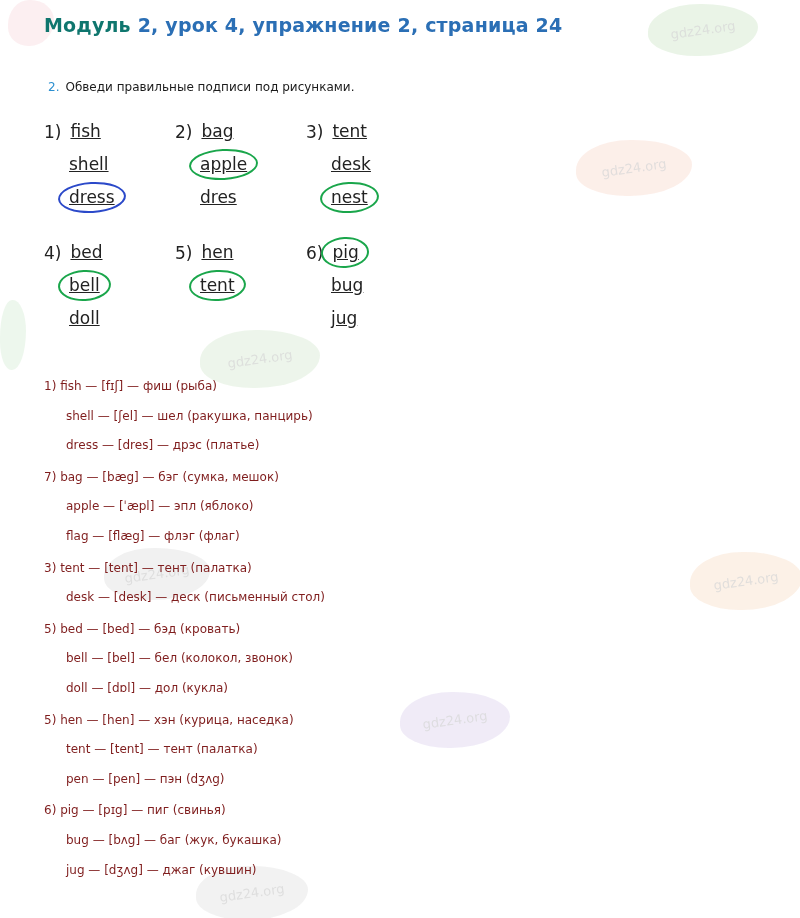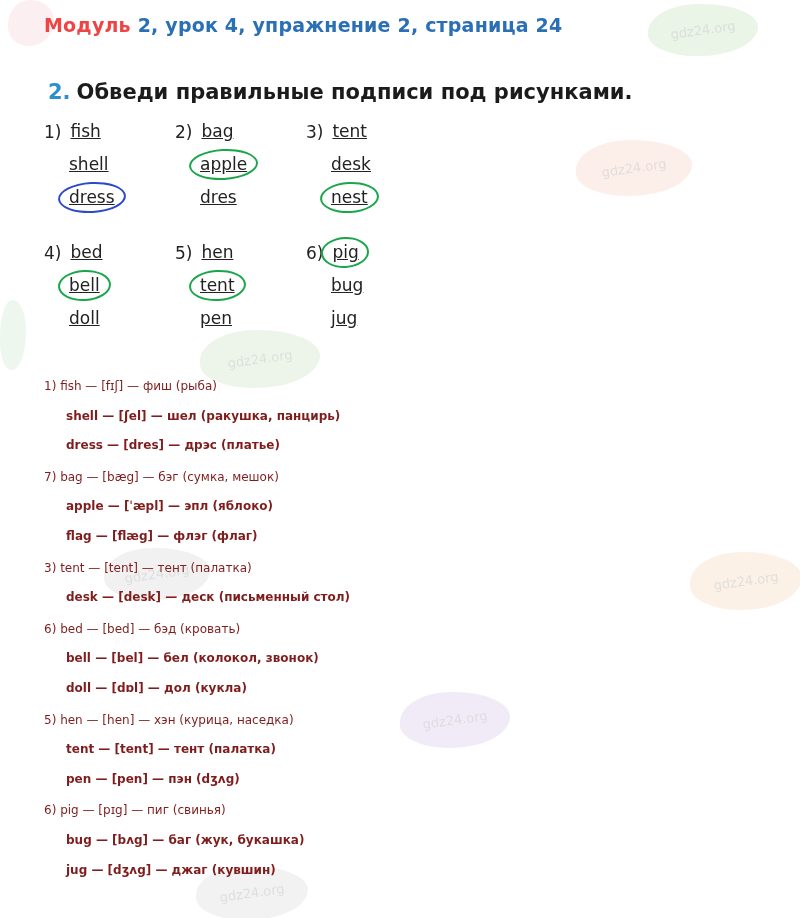--- a/index.html
+++ b/index.html
@@ -39,30 +39,30 @@
   .header {
     position: absolute;
     left: 44px;
     top: 14px;
     font-size: 19px;
     font-weight: bold;
     color: #2b6fb5;
     letter-spacing: 0.2px;
   }
   .header .hdr-word {
-    color: #ef4444;
+    color: #0f766e;
   }
 
   
   .task {
     position: absolute;
     left: 48px;
     top: 80px;
-    font-size: 21px;
-    font-weight: bold;
+    font-size: 12px;
+    font-weight: normal;
     color: #1b1b1b;
   }
   .task .num {
     color: #2b8fd0;
     margin-right: 6px;
   }
 
   
   .groups {
     position: absolute;
@@ -122,21 +122,20 @@
   }
   .tr-item {
     margin-bottom: 2px;
   }
   .tr-line {
     line-height: 29.6px;
     white-space: nowrap;
   }
   .tr-line.sub {
     padding-left: 22px;
-    font-weight: bold;
   }
 </style>
 </head>
 <body>
 
 <div id="blobs">
     <div class="blob" style="left: 648px; top: 4px; width: 110px; height: 52px; background: rgb(217, 236, 212);">
       <span class="wm">gdz24.org</span>
     </div>
     <div class="blob" style="left: 576px; top: 140px; width: 116px; height: 56px; background: rgb(251, 226, 216);">
@@ -231,24 +230,20 @@
       </div>
       <div class="grp">
         <div class="row-inline">
           <span class="idx">5)</span>
           <span class="w">hen</span>
         </div>
         <div class="row-inline">
           <span style="display: inline-block; width: 16px;"></span>
           <span class="w">tent<span class="circ"></span></span>
         </div>
-        <div class="row-inline">
-          <span style="display: inline-block; width: 16px;"></span>
-          <span class="w">pen</span>
-        </div>
       </div>
       <div class="grp">
         <div class="row-inline">
           <span class="idx">6)</span>
           <span class="w">pig<span class="circ"></span></span>
         </div>
         <div class="row-inline">
           <span style="display: inline-block; width: 16px;"></span>
           <span class="w">bug</span>
         </div>
@@ -269,21 +264,21 @@
     <div class="tr-item">
       <div class="tr-line">7) bag — [bæg] — бэг (сумка, мешок)</div>
       <div class="tr-line sub">apple — [ˈæpl] — эпл (яблоко)</div>
       <div class="tr-line sub">flag — [flæg] — флэг (флаг)</div>
     </div>
     <div class="tr-item">
       <div class="tr-line">3) tent — [tent] — тент (палатка)</div>
       <div class="tr-line sub">desk — [desk] — деск (письменный стол)</div>
     </div>
     <div class="tr-item">
-      <div class="tr-line">6)  bed — [bed] — бэд (кровать)</div>
+      <div class="tr-line">5)  bed — [bed] — бэд (кровать)</div>
       <div class="tr-line sub">bell — [bel] — бел (колокол, звонок)</div>
       <div class="tr-line sub">doll — [dɒl] — дол (кукла)</div>
     </div>
     <div class="tr-item">
       <div class="tr-line">5) hen — [hen] — хэн (курица, наседка)</div>
       <div class="tr-line sub">tent — [tent] — тент (палатка)</div>
       <div class="tr-line sub">pen — [pen] — пэн (dʒʌg)</div>
     </div>
     <div class="tr-item">
       <div class="tr-line">6) pig — [pɪg] — пиг (свинья)</div>

